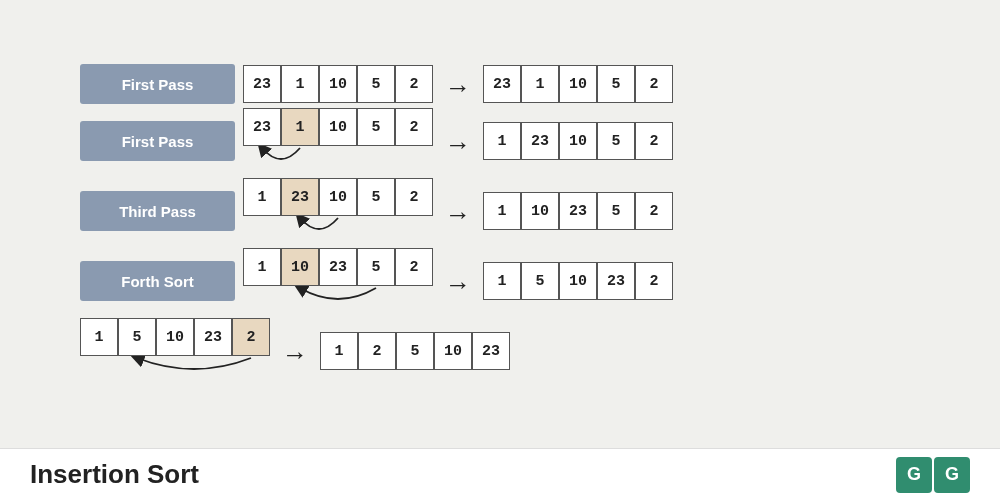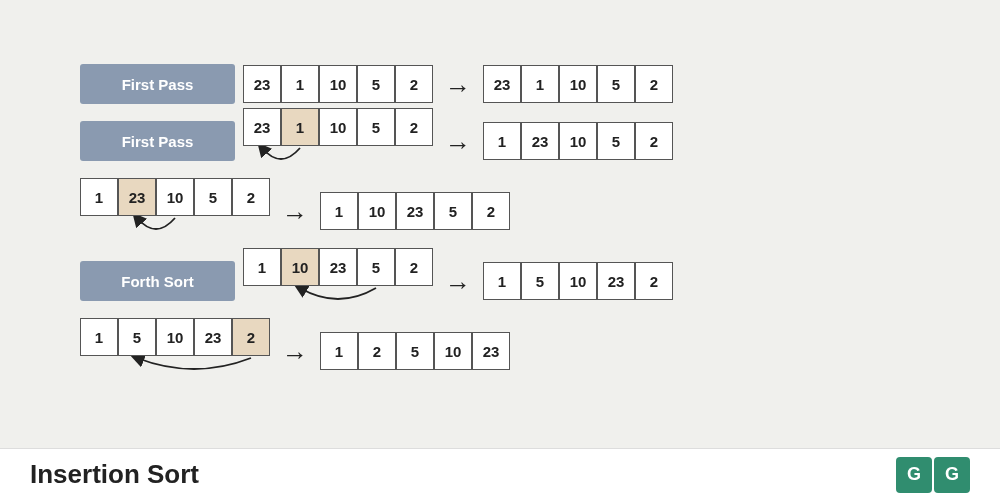--- a/index.html
+++ b/index.html
@@ -72,20 +72,21 @@
       font-size: 15px;
       font-weight: bold;
       border-radius: 3px;
       flex-shrink: 0;
       margin-right: 8px;
     }
     .array-group {
       display: flex;
       align-items: center;
       position: relative;
+      font-family: Liberation Mono, monospace;
     }
     .cell {
       width: 38px;
       height: 38px;
       border: 1.5px solid #555;
       display: flex;
       align-items: center;
       justify-content: center;
       font-size: 15px;
       font-weight: bold;
@@ -159,20 +160,21 @@
           <div class="cell">1</div>
           <div class="cell">23</div>
           <div class="cell">10</div>
           <div class="cell">5</div>
           <div class="cell">2</div>
         </div>
       </div>
     </div>
     <div class="pass-row-with-arrow">
       <div class="pass-row">
+        <div class="pass-label">Third Pass</div>
         <div style="display: flex; flex-direction: column; align-items: flex-start;">
           <div class="array-group" style="position: relative;">
             <div class="cell">1</div>
             <div class="cell highlighted">23</div>
             <div class="cell">10</div>
             <div class="cell">5</div>
             <div class="cell">2</div>
           </div>
           <svg class="curved-svg" width="190" height="28" style="display: block; margin-left: 0px; margin-top: 0px; overflow: visible;">
             <defs>

